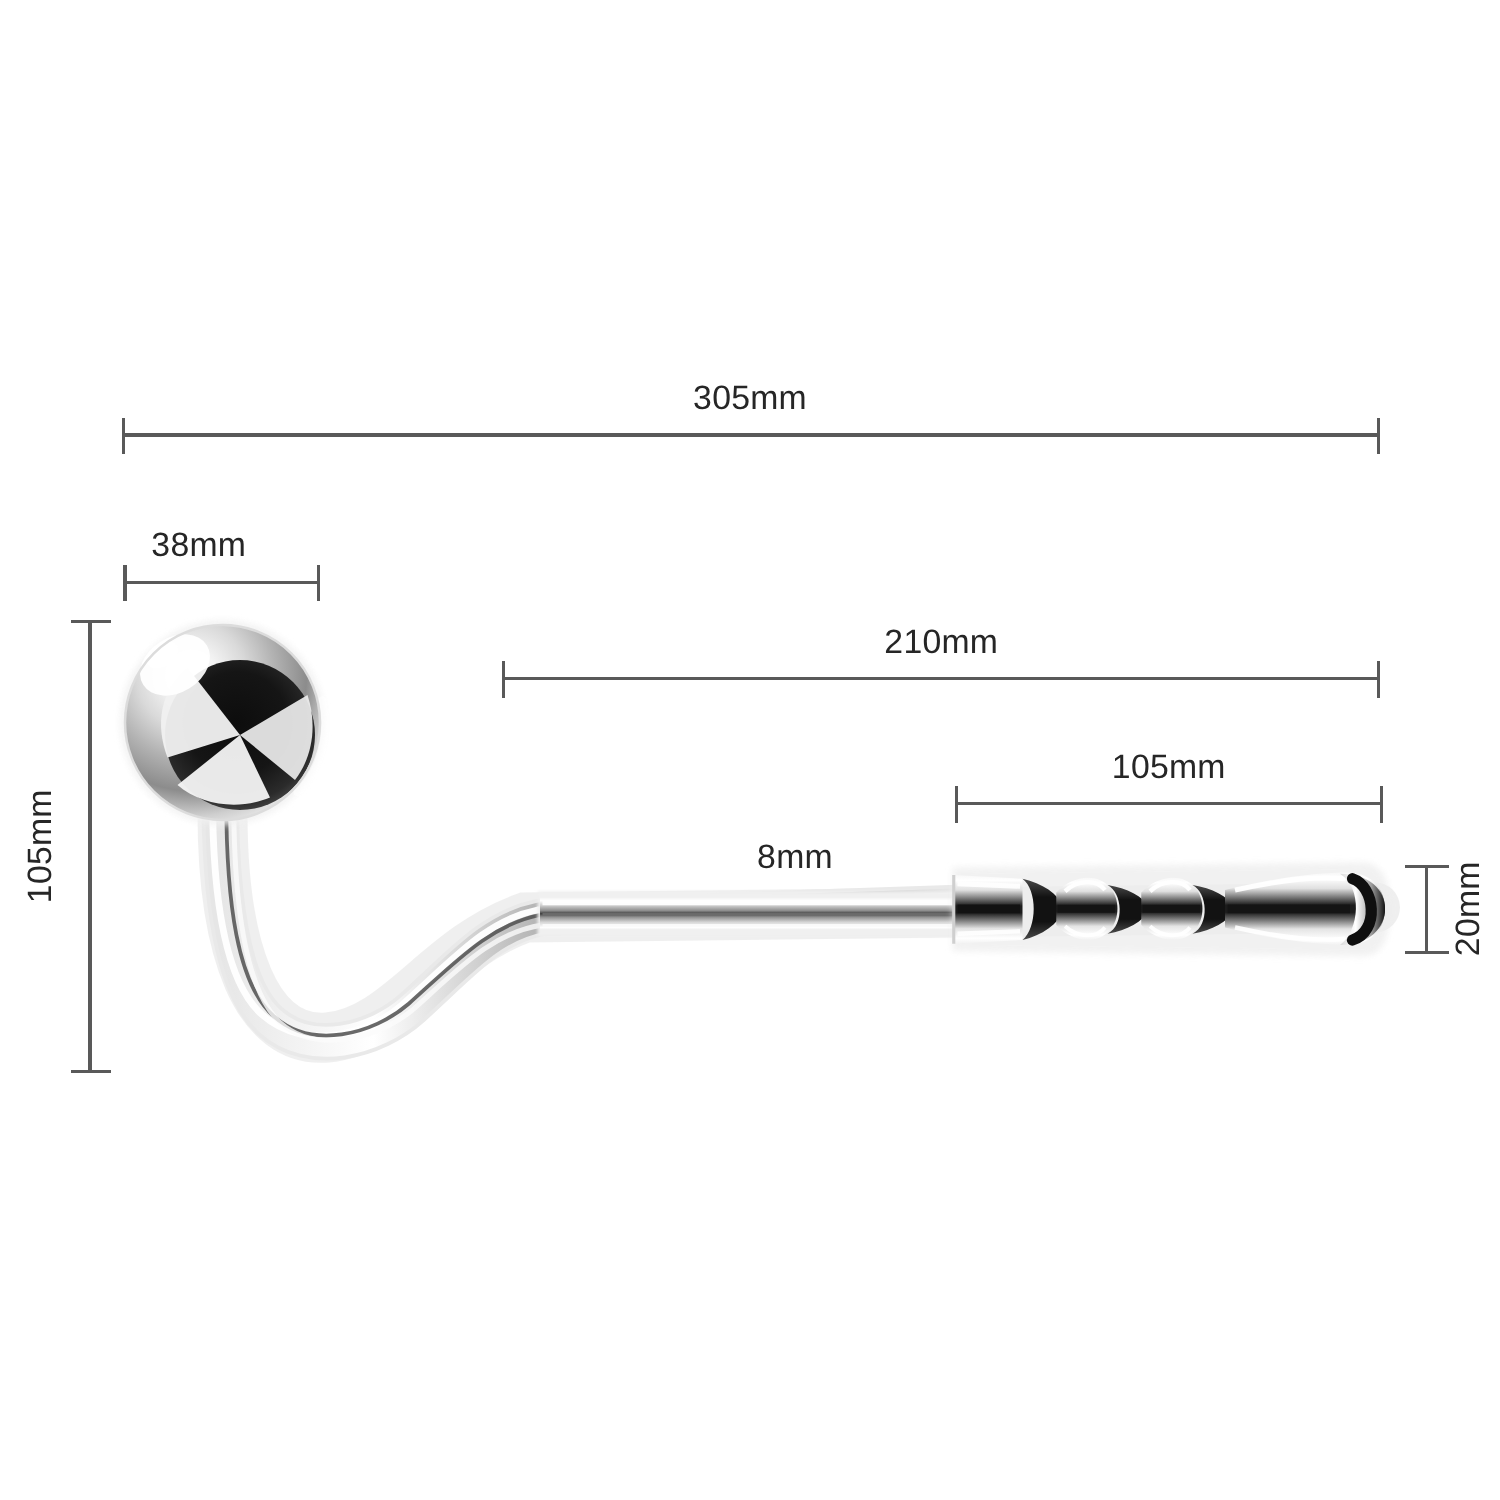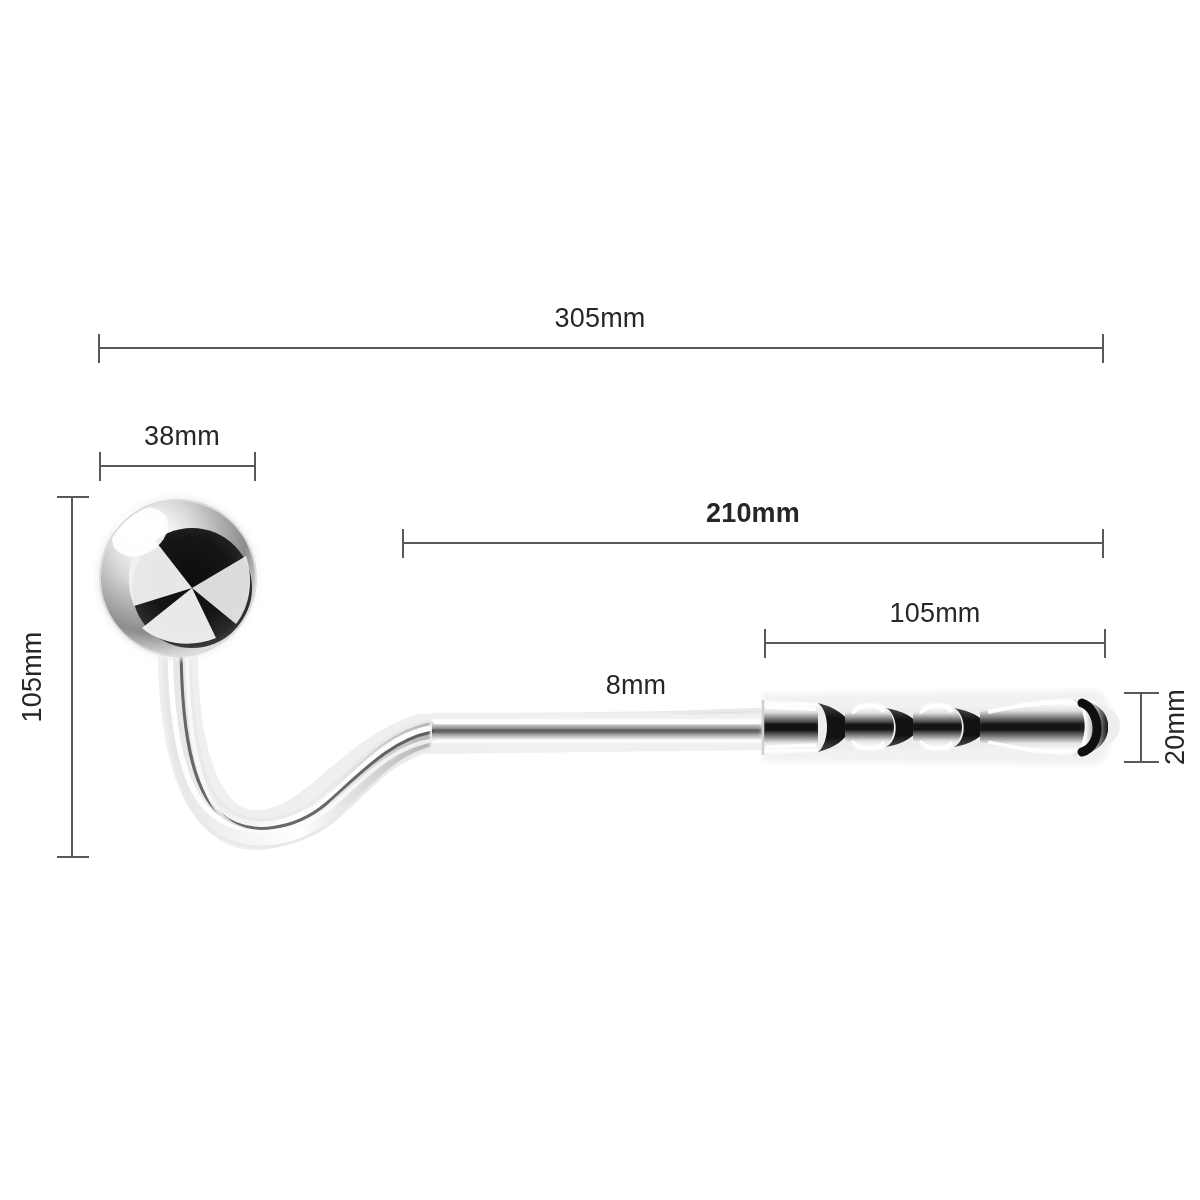--- a/index.html
+++ b/index.html
@@ -280,25 +280,25 @@
         <ellipse cx="130" cy="524" rx="14" ry="9" fill="#ffffff" transform="rotate(-32 130 524)"></ellipse>
 
         <path d="M238,634 C258,616 264,586 258,560" stroke="#ffffff" stroke-width="6" fill="none" opacity="0.55" stroke-linecap="round"></path>
         <circle cx="178" cy="578" r="78" fill="none" stroke="#dcdcdc" stroke-width="2"></circle>
       </g>
     </g>
   </svg>
 
   <div class="dim-label" style="left:600px; top:303px; transform:translateX(-50%);">305mm</div>
 
-  <div class="dim-label" style="left:182px; top:421px; transform:translateX(-50%);">38mm</div>
+  <div class="dim-label" style="left:159px; top:421px; transform:translateX(-50%);">38mm</div>
 
   <div class="dim-label vert" style="left:32px; top:677px; transform:translate(-50%,-50%) rotate(-90deg);">105mm</div>
 
-  <div class="dim-label" style="left:753px; top:498px; transform:translateX(-50%);font-weight:bold;">210mm</div>
+  <div class="dim-label" style="left:753px; top:498px; transform:translateX(-50%);">210mm</div>
 
   <div class="dim-label" style="left:935px; top:598px; transform:translateX(-50%);">105mm</div>
 
   <div class="dim-label" style="left:636px; top:670px; transform:translateX(-50%);">8mm</div>
 
   <div class="dim-label vert" style="left:1175px; top:727px; transform:translate(-50%,-50%) rotate(-90deg);">20mm</div>
 
 </div>
 
 </body></html>

